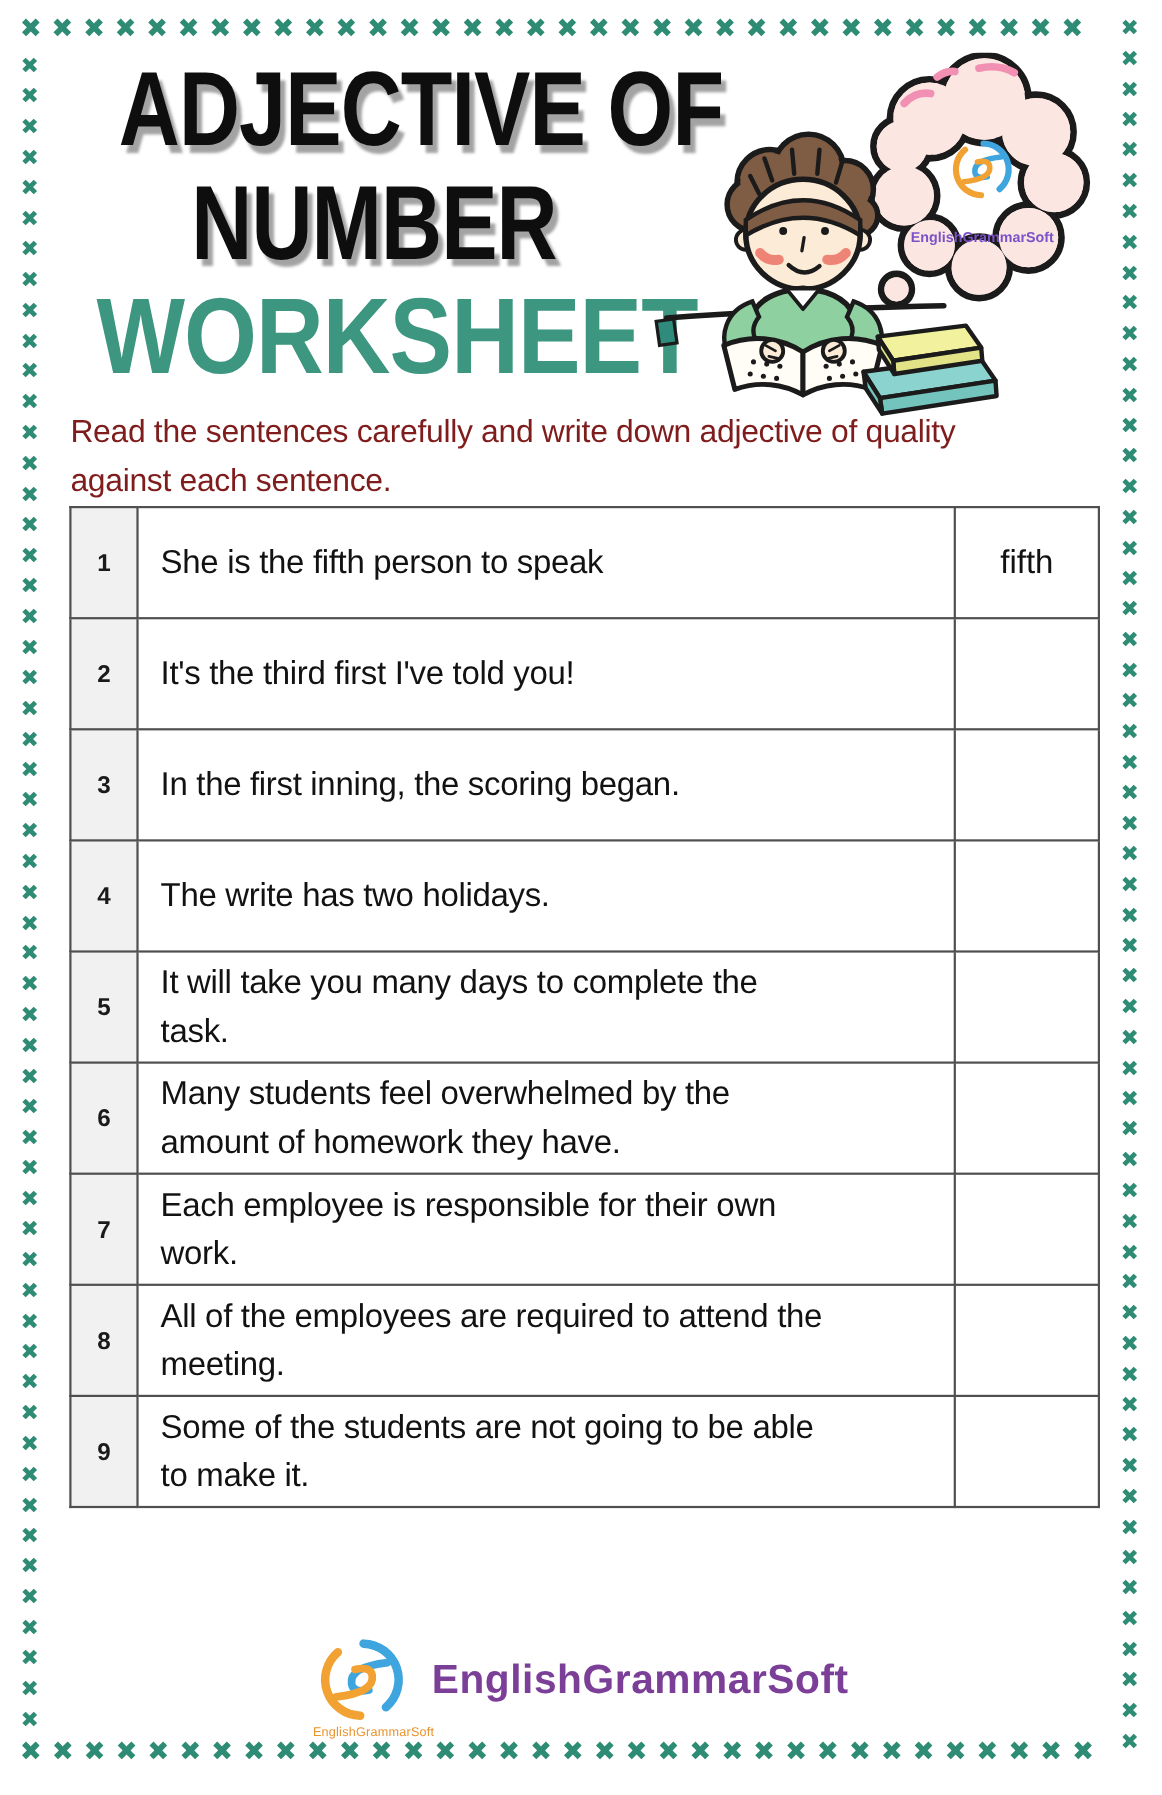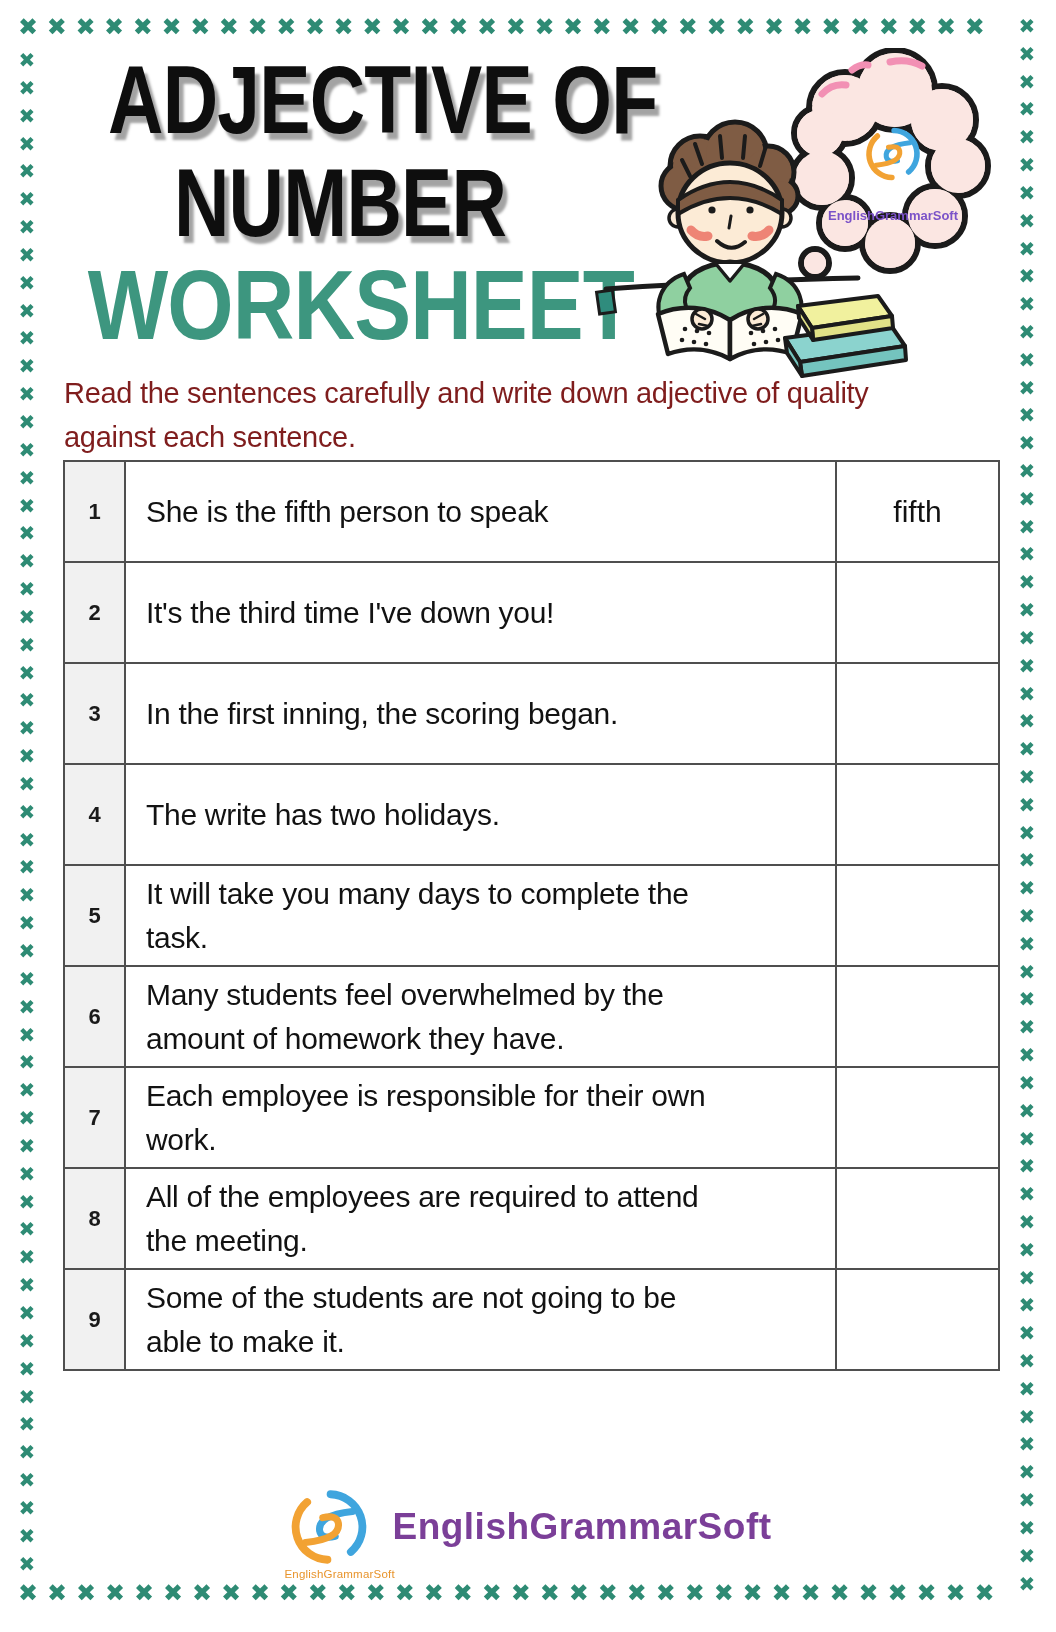--- a/index.html
+++ b/index.html
@@ -31,21 +31,21 @@
 
   
   table.worksheet-table { position:absolute; left:63px; top:460px; width:937px;
                           border-collapse:collapse; table-layout:fixed; }
   table.worksheet-table td { border:2px solid #4f4f4f; vertical-align:middle; }
   table.worksheet-table tr { height:101px; }
   td.num-cell      { width:61px; background:#f1f1f1; text-align:center;
                      font-weight:bold; font-size:22px; color:#1a1a1a; }
   td.sentence-cell { padding:6px 118px 6px 20px; font-size:30px; line-height:1.45;
                      color:#121212; letter-spacing:-0.3px; }
-  td.answer-cell   { width:163px; text-align:center; font-size:30px; color:#121212; }
+  td.answer-cell   { width:131px; text-align:center; font-size:30px; color:#121212; }
 
   
   .footer { position:absolute; left:0; top:1488px; width:100%;
             display:flex; justify-content:center; align-items:flex-start; gap:18px; }
   .footer-logo-wrap { width:90px; text-align:center; }
   .logo-caption { font-size:11.5px; color:#E8942C; margin-top:-2px; letter-spacing:0.2px; }
   .brand-name { font-size:37px; font-weight:bold; color:#7B3F98; margin-top:18px; letter-spacing:0.5px; }
 </style>
 </head>
 <body>
@@ -373,21 +373,21 @@
 
   <table class="worksheet-table">
     <tbody>
         <tr>
           <td class="num-cell">1</td>
           <td class="sentence-cell">She is the fifth person to speak</td>
           <td class="answer-cell">fifth</td>
         </tr>
         <tr>
           <td class="num-cell">2</td>
-          <td class="sentence-cell">It's the third time I've down you!</td>
+          <td class="sentence-cell">It's the third first I've told you!</td>
           <td class="answer-cell"></td>
         </tr>
         <tr>
           <td class="num-cell">3</td>
           <td class="sentence-cell">In the first inning, the scoring began.</td>
           <td class="answer-cell"></td>
         </tr>
         <tr>
           <td class="num-cell">4</td>
           <td class="sentence-cell">The write has two holidays.</td>

